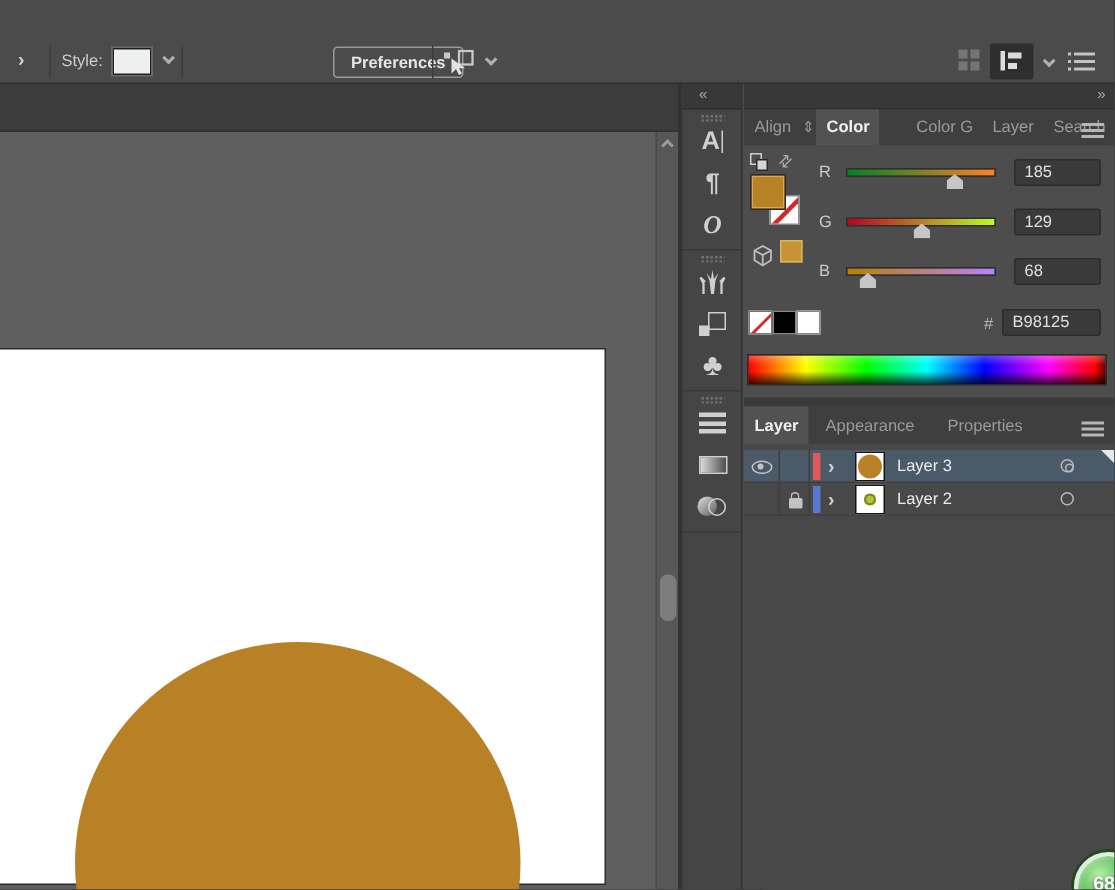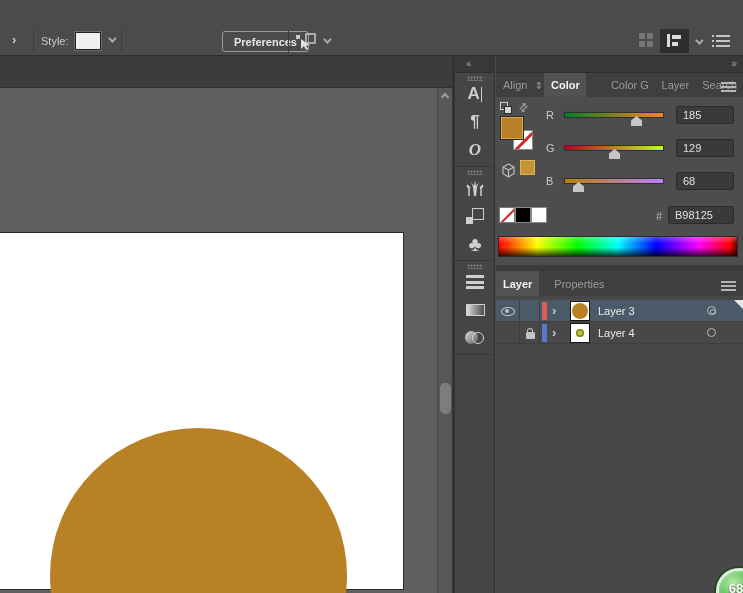--- a/index.html
+++ b/index.html
@@ -322,20 +322,21 @@
         </div>
         <span class="hex-label">#</span>
         <div class="hex-box">B98125</div>
         <div class="spectrum"></div>
       </div>
 
       <div class="panel-gap"></div>
 
       <div class="tabbar layer-tabs">
         <div class="tab active">Layer</div>
+        <div class="tab" style="margin-left:4px">Appearance</div>
         <div class="tab" style="margin-left:8px">Properties</div>
         <div class="panel-menu">
             <i></i>
             <i></i>
             <i></i>
           </div>
       </div>
 
       <div class="layers-content">
 
@@ -363,21 +364,21 @@
             <span class="lock">
                 <i class="shackle"></i>
                 <i class="body"></i>
               </span>
           </div>
           <div class="color-bar bar-blue"></div>
           <span class="expand-chev">›</span>
           <div class="layer-thumb">
             <i class="thumb-circle" style="left:5px; top:5px; width:8px; height:8px; background:#b6c23c; box-shadow:inset 0 0 0 1.5px #7d8820;"></i>
           </div>
-          <span class="layer-name">Layer 4</span>
+          <span class="layer-name">Layer 2</span>
           <div class="target"></div>
         </div>
       </div>
     </div>
   </div>
 
   <div class="badge">
     <span>68</span>
   </div>
 

